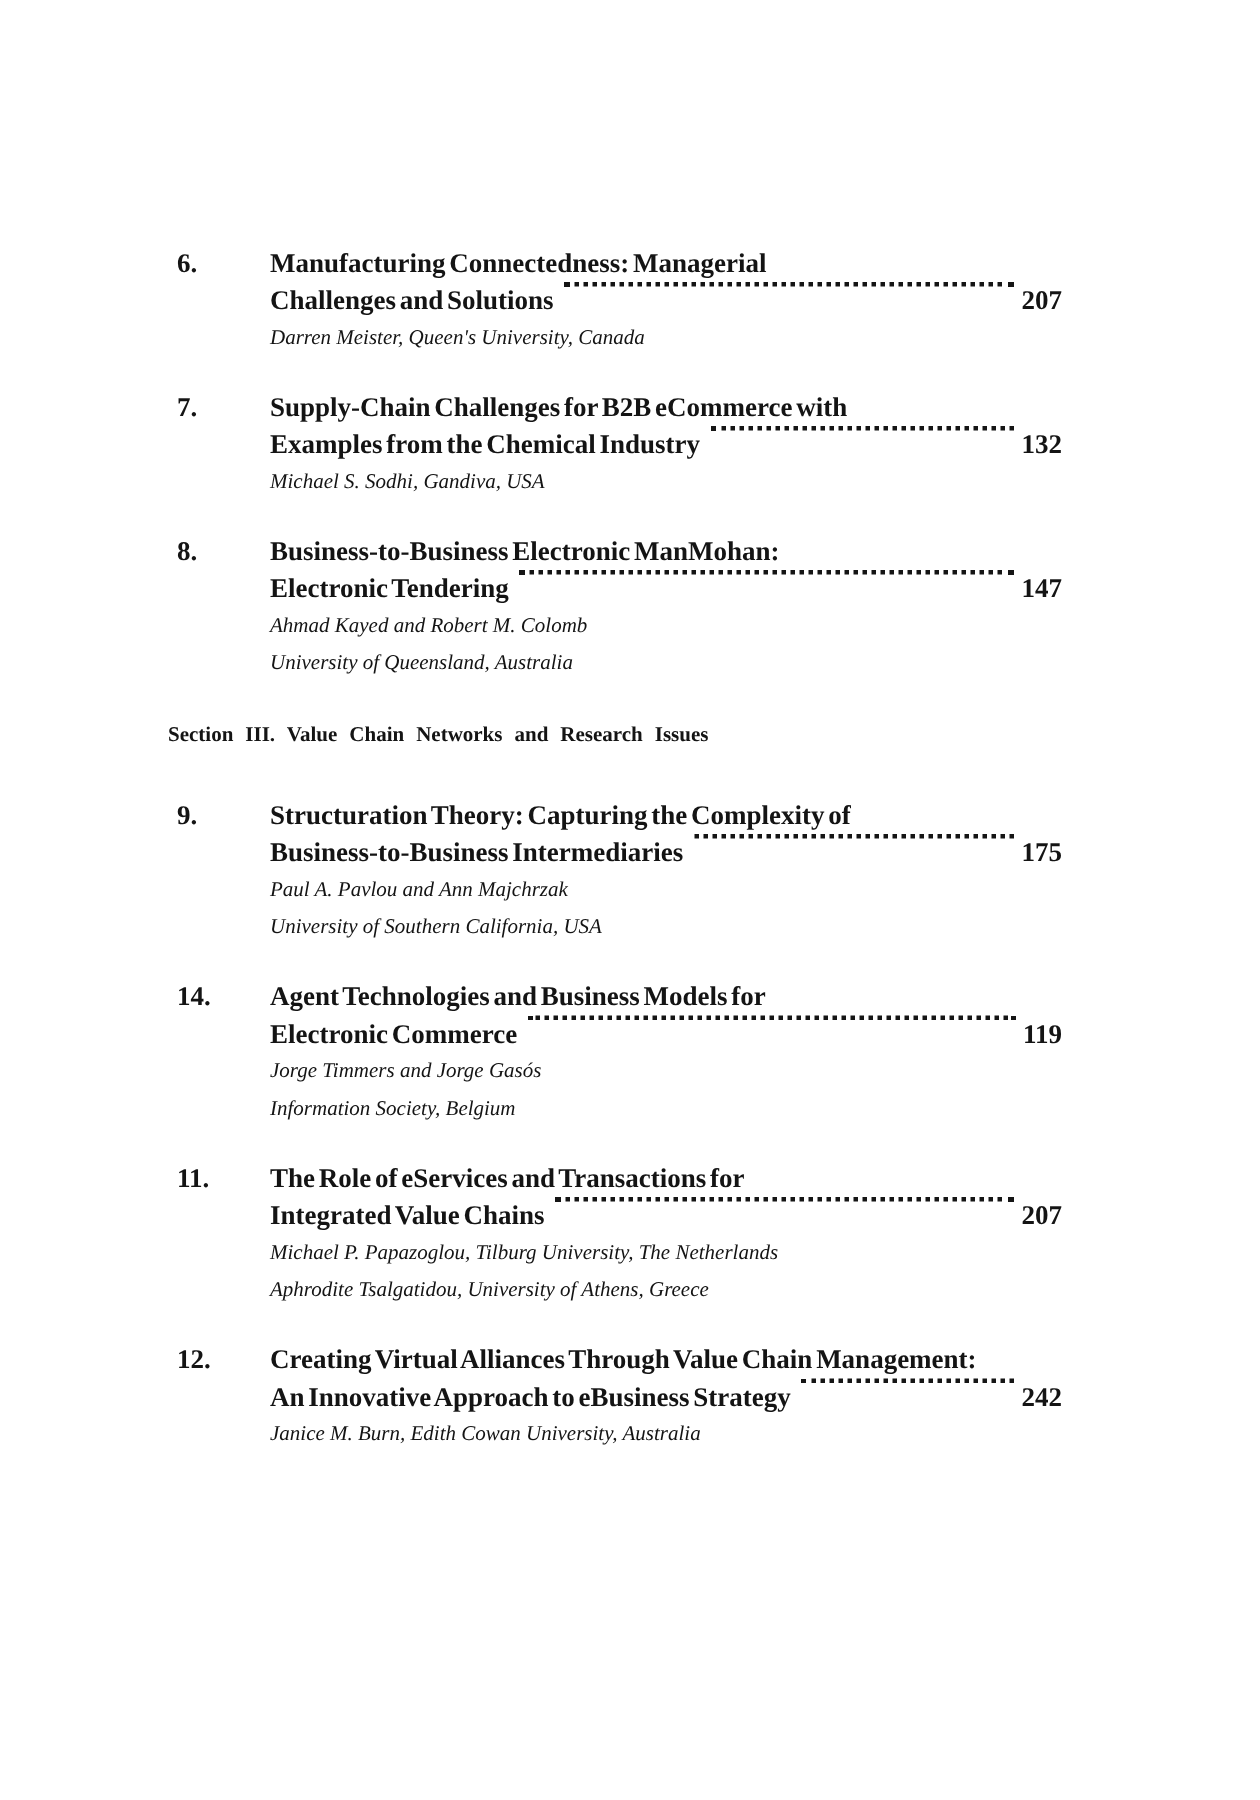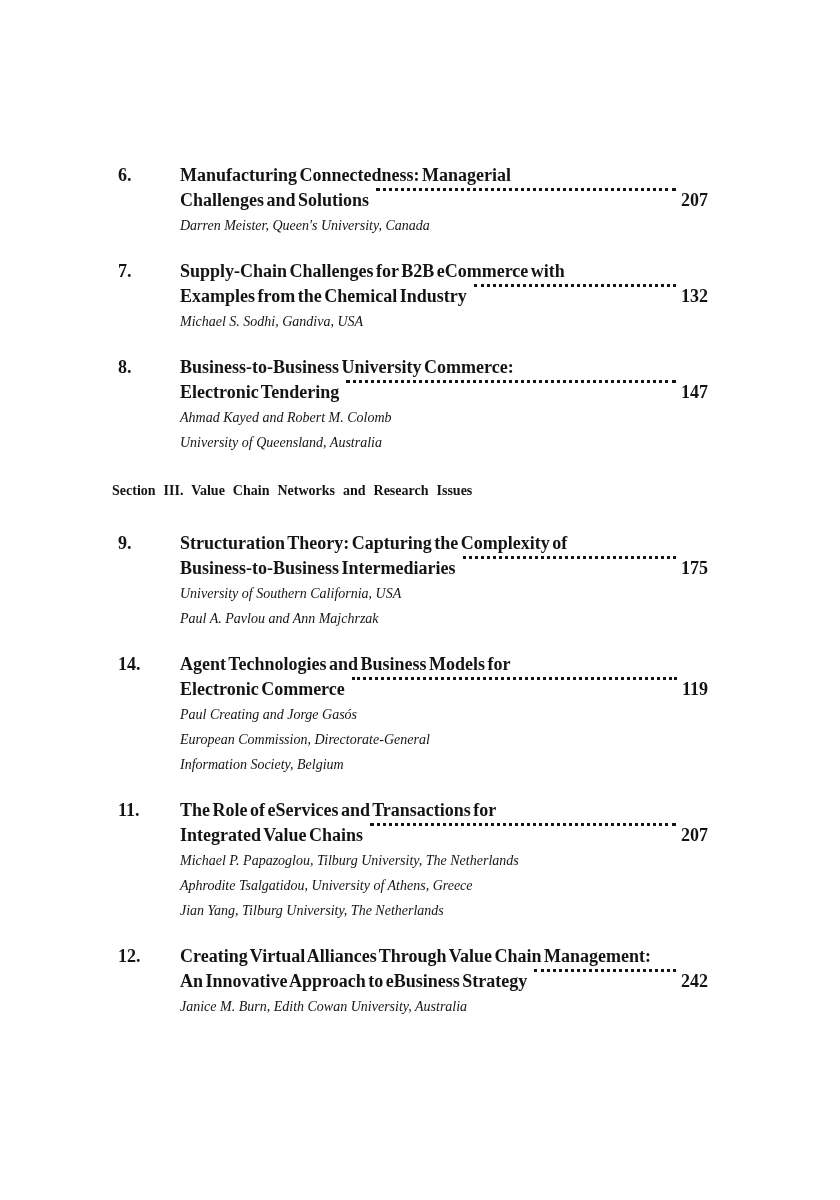--- a/index.html
+++ b/index.html
@@ -114,21 +114,21 @@
               <div class="author-line">Michael S. Sodhi, Gandiva, USA</div>
             </div>
     </div>
   </div>
 
   <div class="entry">
     <div class="entry-number">8.</div>
     <div class="entry-body">
       <div>
               <div class="title-line">
-                <span class="title-text">Business-to-Business University Commerce:</span>
+                <span class="title-text">Business-to-Business Electronic ManMohan:</span>
               </div>
               <div class="title-line">
                 <span class="title-text">Electronic Tendering</span>
                 <span class="leader"></span>
                 <span class="pagenum">147</span>
               </div>
             </div>
       <div>
               <div class="author-line">Ahmad Kayed and Robert M. Colomb</div>
               <div class="author-line">University of Queensland, Australia</div>
@@ -145,42 +145,41 @@
               <div class="title-line">
                 <span class="title-text">Structuration Theory: Capturing the Complexity of</span>
               </div>
               <div class="title-line">
                 <span class="title-text">Business-to-Business Intermediaries</span>
                 <span class="leader"></span>
                 <span class="pagenum">175</span>
               </div>
             </div>
       <div>
+              <div class="author-line">Paul A. Pavlou and Ann Majchrzak</div>
               <div class="author-line">University of Southern California, USA</div>
-              <div class="author-line">Paul A. Pavlou and Ann Majchrzak</div>
             </div>
     </div>
   </div>
 
   <div class="entry">
     <div class="entry-number">14.</div>
     <div class="entry-body">
       <div>
               <div class="title-line">
                 <span class="title-text">Agent Technologies and Business Models for</span>
               </div>
               <div class="title-line">
                 <span class="title-text">Electronic Commerce</span>
                 <span class="leader"></span>
                 <span class="pagenum">119</span>
               </div>
             </div>
       <div>
-              <div class="author-line">Paul Creating and Jorge Gasós</div>
-              <div class="author-line">European Commission, Directorate-General</div>
+              <div class="author-line">Jorge Timmers and Jorge Gasós</div>
               <div class="author-line">Information Society, Belgium</div>
             </div>
     </div>
   </div>
 
   <div class="entry">
     <div class="entry-number">11.</div>
     <div class="entry-body">
       <div>
               <div class="title-line">
@@ -188,21 +187,20 @@
               </div>
               <div class="title-line">
                 <span class="title-text">Integrated Value Chains</span>
                 <span class="leader"></span>
                 <span class="pagenum">207</span>
               </div>
             </div>
       <div>
               <div class="author-line">Michael P. Papazoglou, Tilburg University, The Netherlands</div>
               <div class="author-line">Aphrodite Tsalgatidou, University of Athens, Greece</div>
-              <div class="author-line">Jian Yang, Tilburg University, The Netherlands</div>
             </div>
     </div>
   </div>
 
   <div class="entry">
     <div class="entry-number">12.</div>
     <div class="entry-body">
       <div>
               <div class="title-line">
                 <span class="title-text">Creating Virtual Alliances Through Value Chain Management:</span>

